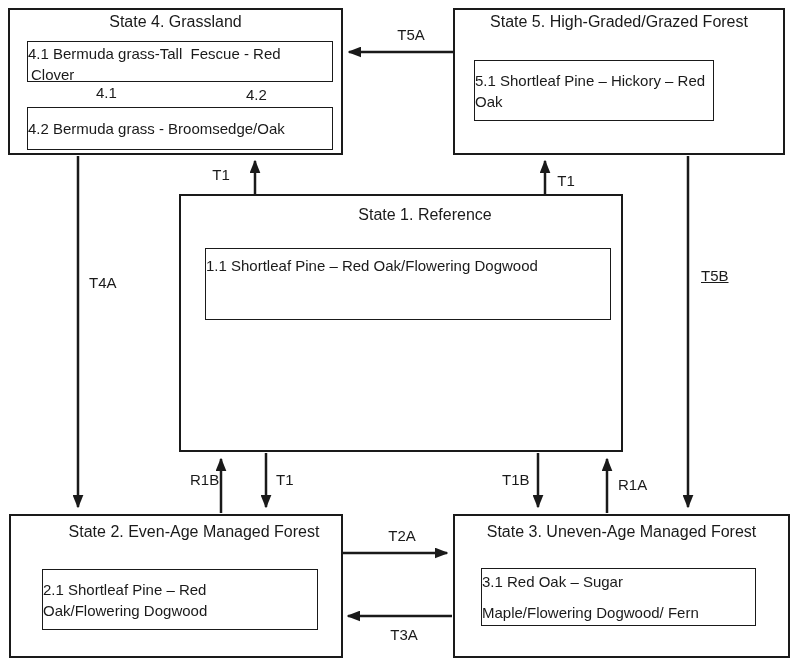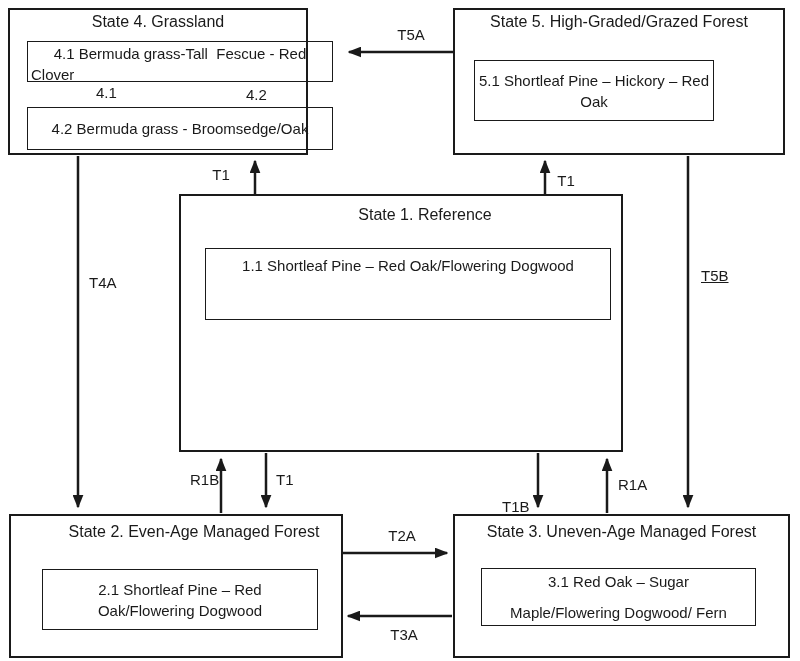--- a/index.html
+++ b/index.html
@@ -14,21 +14,21 @@
     border:2px solid var(--ink); background:var(--bg);
   }
   .state-title {
     text-align:center; font-size:16px; padding-top:3px; white-space:pre;
   }
   .community {
     position:absolute; box-sizing:border-box;
     border:1.5px solid var(--ink); font-size:15px;
   }
   .vc { display:flex; flex-direction:column; justify-content:center; }
-  .cline { white-space:pre; text-align:center; line-height:1.4; }
+  .cline { white-space:pre; text-align:left; line-height:1.4; }
   .cline.left { text-align:left; padding-left:3px; }
   .tlabel { position:absolute; font-size:15px; white-space:pre; }
   .tlabel.ctr { text-align:center; }
   svg.arrows { position:absolute; left:0; top:0; }
   .arrow { stroke:var(--ink); stroke-width:2.5; fill:none; }
   .arrow.thin { stroke-width:2; }
   .ah-fill { fill:var(--ink); }
 </style>
 </head>
 <body>
@@ -49,21 +49,21 @@
     <line class="arrow" x1="221" y1="513" x2="221" y2="459" marker-end="url(#ah)"></line>
     <line class="arrow" x1="266" y1="453" x2="266" y2="507" marker-end="url(#ah)"></line>
     <line class="arrow" x1="538" y1="453" x2="538" y2="507" marker-end="url(#ah)"></line>
     <line class="arrow" x1="607" y1="513" x2="607" y2="459" marker-end="url(#ah)"></line>
     <line class="arrow" x1="343" y1="553" x2="447" y2="553" marker-end="url(#ah)"></line>
     <line class="arrow" x1="452" y1="616" x2="348" y2="616" marker-end="url(#ah)"></line>
     <line class="arrow thin" x1="85" y1="80" x2="85" y2="100" marker-end="url(#ah)"></line>
     <line class="arrow thin" x1="285" y1="104" x2="285" y2="84" marker-end="url(#ah)"></line>
   </svg>
 
-  <div class="state" style="left:8px; top:8px; width:300px; height:147px;">
+  <div class="state" style="left:8px; top:8px; width:335px; height:147px;">
     <div class="state-title">State 4. Grassland</div>
     <div class="community" style="left:17px; top:31px; width:306px; height:41px; padding-top:1px;">
       <div class="cline">4.1 Bermuda grass-Tall  Fescue - Red</div>
       <div class="cline left">Clover</div>
     </div>
     <div class="community vc" style="left:17px; top:97px; width:306px; height:43px;">
       <div class="cline">4.2 Bermuda grass - Broomsedge/Oak</div>
     </div>
   </div>
 
@@ -98,21 +98,21 @@
     </div>
   </div>
 
   <div class="tlabel ctr" style="left:383px; top:26px; width:56px;">T5A</div>
   <div class="tlabel ctr" style="left:206px; top:166px; width:30px;">T1</div>
   <div class="tlabel ctr" style="left:551px; top:172px; width:30px;">T1</div>
   <div class="tlabel" style="left:89px;  top:274px;">T4A</div>
   <div class="tlabel" style="left:701px; top:267px;text-decoration:underline;">T5B</div>
   <div class="tlabel" style="left:190px; top:471px;">R1B</div>
   <div class="tlabel" style="left:276px; top:471px;">T1</div>
-  <div class="tlabel" style="left:502px; top:498px;">T1B</div>
+  <div class="tlabel" style="left:502px; top:471px;">T1B</div>
   <div class="tlabel" style="left:618px; top:476px;">R1A</div>
   <div class="tlabel ctr" style="left:374px; top:527px; width:56px;">T2A</div>
   <div class="tlabel ctr" style="left:376px; top:626px; width:56px;">T3A</div>
 
   <div class="tlabel" style="left:96px;  top:84px;">4.1</div>
   <div class="tlabel" style="left:246px; top:86px;">4.2</div>
 
 </div>
 
 </body></html>

